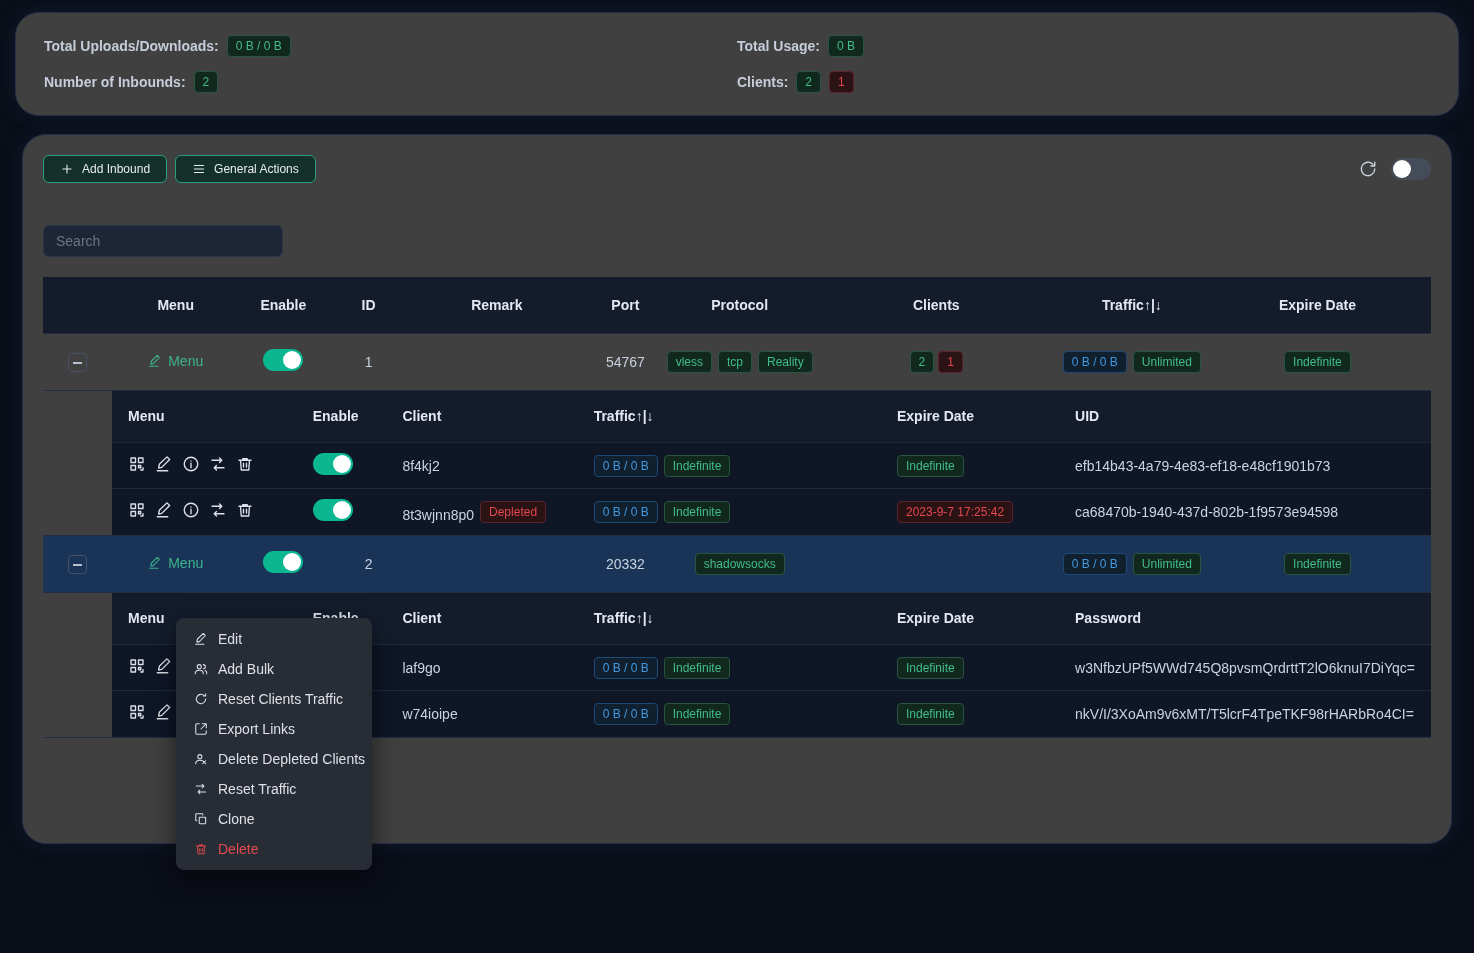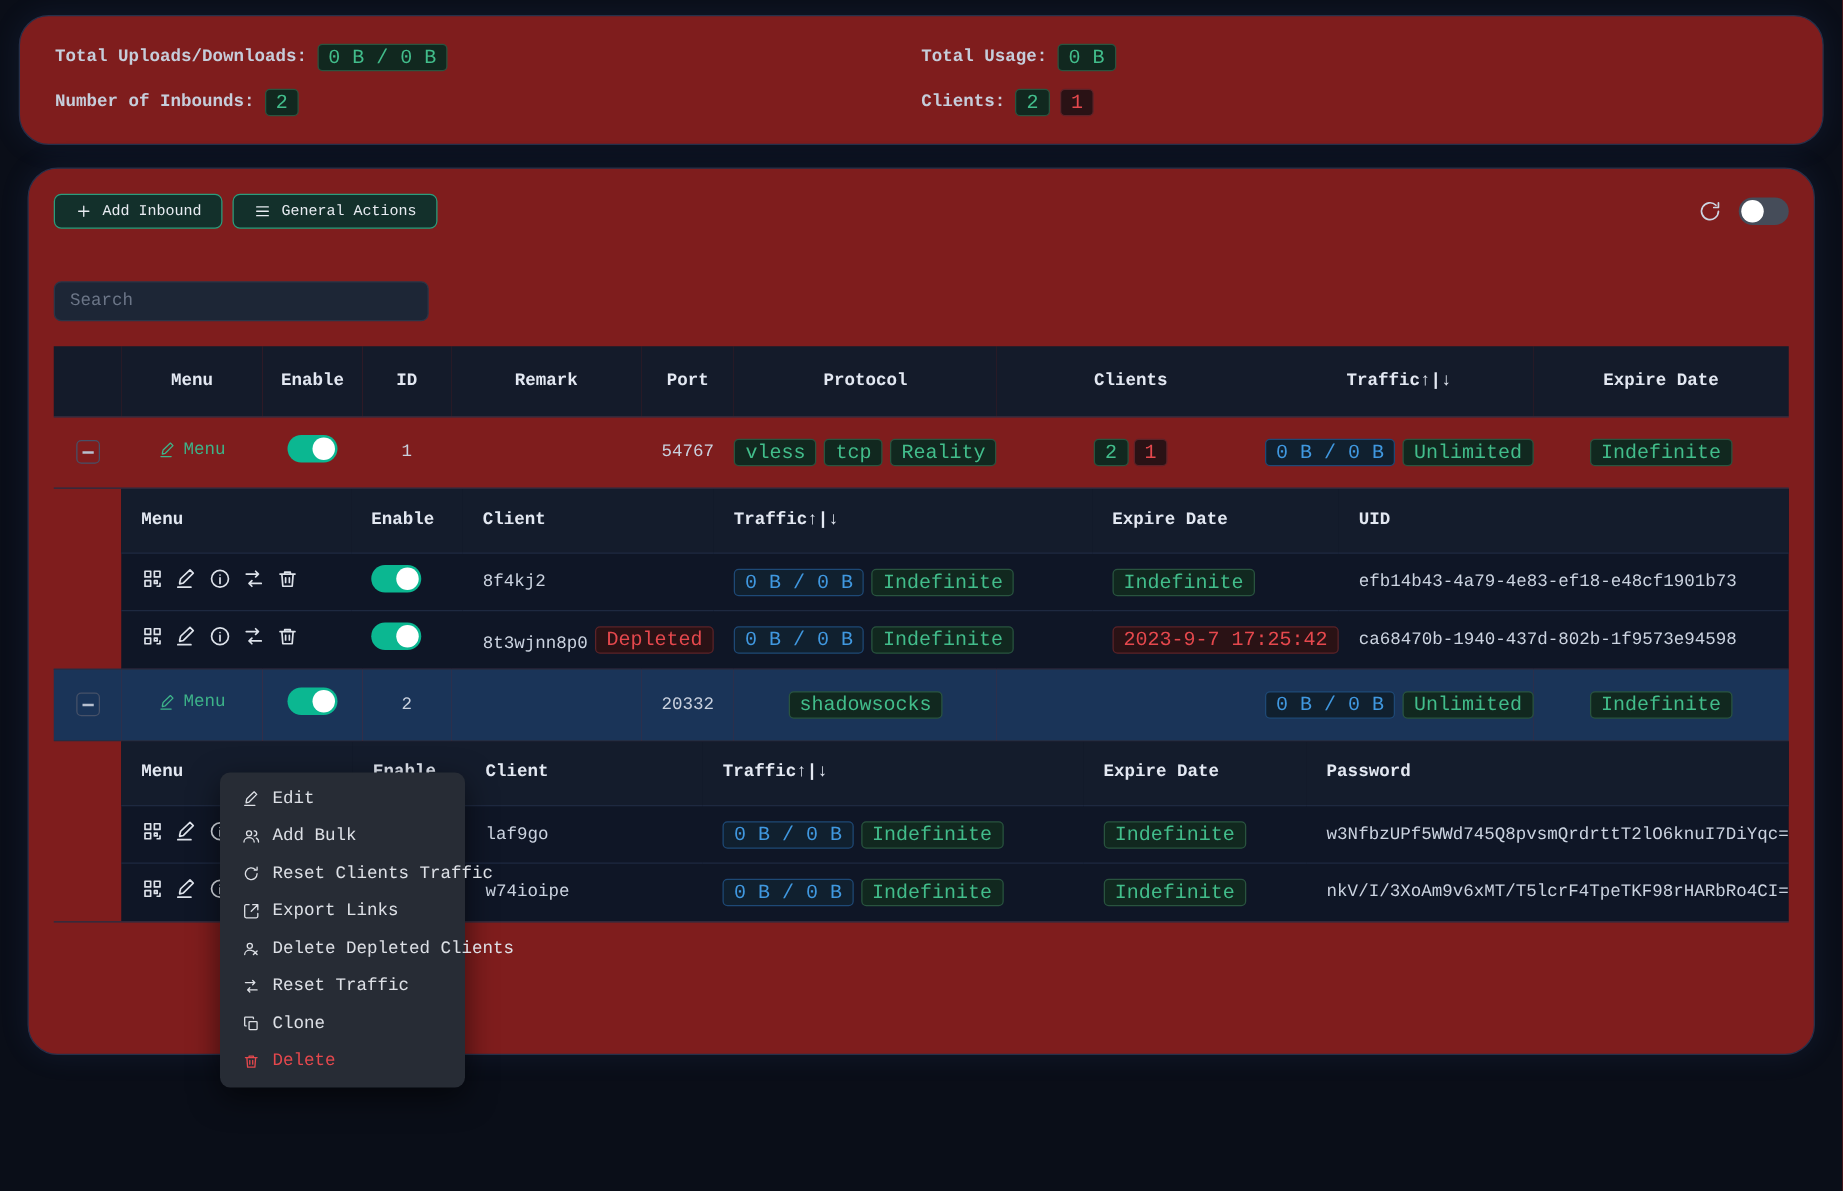--- a/index.html
+++ b/index.html
@@ -4,39 +4,38 @@
 <style>
   * { box-sizing: border-box; margin: 0; padding: 0; }
   html,body { width:1474px; height:953px; overflow:hidden; }
   body {
     background:#0a0e18;
     font-family:"Liberation Sans", sans-serif;
     color:#c9d1de;
     font-size:14px;
   }
   .card {
-    background:#7f1d1d;
+    background:#404040;
     border:1px solid #26304a;
     border-radius:24px;
     box-shadow:0 0 24px rgba(90,130,220,.10);
-    font-family:Liberation Mono, monospace;
   }
   
   .stats-card {
     margin:12px 15px 0 15px;
     padding:22px 28px;
     display:grid;
     grid-template-columns:1fr 1fr;
     row-gap:14px;
   }
   .stat-cell { display:flex; align-items:center; gap:8px; }
   .stat-label { color:#c6cdda; font-weight:700; font-size:14px; }
   
   .tag {
-    display:inline-block; padding:1px 8px; font-size:16px; line-height:18px;
+    display:inline-block; padding:1px 8px; font-size:12px; line-height:18px;
     border-radius:4px; border:1px solid; white-space:nowrap;
   }
   .tag-green { color:#42bd8b; border-color:#29543f; background:#11281f; }
   .tag-blue  { color:#4098e0; border-color:#1e4976; background:#10202f; }
   .tag-red   { color:#e5484d; border-color:#5c2328; background:#2a1215; }
   
   .main-card {
     margin:18px 22px;
     padding:20px;
     position:relative;
@@ -54,21 +53,21 @@
   .icon-btn { background:none; border:none; color:#cdd5e2; cursor:pointer; display:inline-flex; }
   
   .switch { position:relative; width:40px; height:22px; border-radius:11px; display:inline-block; cursor:pointer; flex:none; }
   .switch .knob { position:absolute; top:2px; width:18px; height:18px; border-radius:50%; background:#fff; }
   .switch.on  { background:#0bb791; }
   .switch.on .knob { right:2px; }
   .switch.off { background:#454c59; }
   .switch.off .knob { left:2px; }
   
   .search-input {
-    margin-top:42px; display:block; width:300px; height:32px;
+    margin-top:42px; display:block; width:240px; height:32px;
     background:#1d2636; border:1px solid #2a3547; border-radius:6px;
     color:#dfe5ef; padding:0 12px; font-size:14px; font-family:inherit; outline:none;
   }
   .search-input::placeholder { color:#6b7587; }
   
   table { width:100%; border-collapse:collapse; margin-top:20px; }
   .main-table thead th {
     height:56px; background:#141b2a; color:#e3e8f2; font-weight:700;
     font-size:14px; text-align:center;
   }

